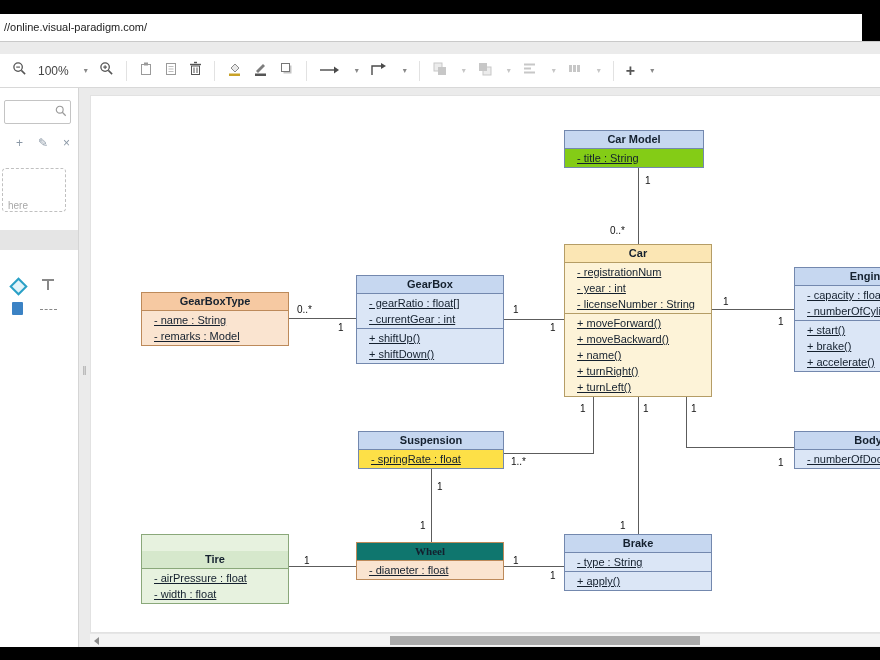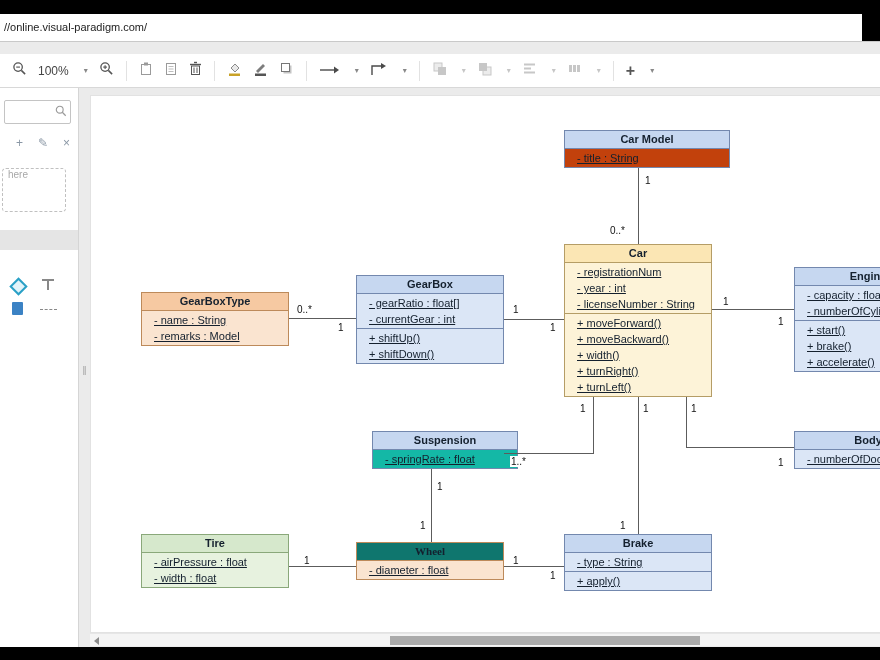--- a/index.html
+++ b/index.html
@@ -16,21 +16,21 @@
   .caret{font-size:8px;color:#888;}
   .caret.gray{color:#c6c6c6;}
   .zoomtxt{font-size:12px;color:#444;}
   .plus{font-size:16px;font-weight:bold;color:#555;line-height:14px;}
   .main{position:absolute;top:88px;left:0;right:0;bottom:13px;background:#ebebeb;}
   .sidebar{position:absolute;left:0;top:0;width:78px;height:100%;background:#fff;border-right:1px solid #d5d5d5;}
   .search{position:absolute;left:4px;top:12px;width:62px;height:22px;border:1px solid #c4c4c4;border-radius:2px;background:#fff;display:flex;align-items:center;justify-content:space-between;padding-right:3px;}
   .search input{border:0;outline:0;width:42px;font-size:11px;padding-left:4px;font-family:"Liberation Sans",sans-serif;}
   .mini-icons{position:absolute;top:48px;left:16px;width:54px;display:flex;justify-content:space-between;color:#8a97a5;font-size:12px;}
   .mini-icons span{cursor:pointer;}
-  .dropzone{position:absolute;left:2px;top:80px;width:64px;height:44px;border:1px dashed #c0c0c0;border-radius:4px;color:#a8a8a8;font-size:10px;display:flex;align-items:flex-start;padding-left:5px;box-sizing:border-box;}
+  .dropzone{position:absolute;left:2px;top:80px;width:64px;height:44px;border:1px dashed #c0c0c0;border-radius:4px;color:#a8a8a8;font-size:10px;display:flex;align-items:flex-end;padding-left:5px;box-sizing:border-box;}
   .strip{position:absolute;left:0;top:142px;width:78px;height:20px;background:#e5e5e5;}
   .pal{position:absolute;cursor:pointer;}
   .diamond{width:9px;height:9px;border:2px solid #2aa0c6;background:#e2f4fa;transform:rotate(45deg);}
   .bluedoc{width:11px;height:13px;background:#3b82c4;border-radius:1px;}
   .dashline{width:17px;border-top:1px dashed #888;}
   .handle{position:absolute;left:79px;top:270px;width:11px;height:24px;color:#9a9a9a;font-size:9px;line-height:24px;text-align:center;cursor:pointer;}
   .canvas{position:absolute;left:90px;top:7px;width:790px;height:536px;background:#fff;border:1px solid #e2e2e2;overflow:hidden;}
   #diagram{position:absolute;left:0;top:0;width:100%;height:100%;}
   .cls{position:absolute;border:1px solid;font-size:11px;color:#14202e;box-sizing:border-box;}
   .cls-h{font-weight:bold;text-align:center;height:17px;line-height:17px;border-bottom:1px solid;overflow:hidden;white-space:nowrap;font-size:11px;}
@@ -205,37 +205,37 @@
         </div>
       <div class="pal" style="left:40px;top:221px;">
           <div class="dashline"></div>
         </div>
     </div>
 
     <div class="handle">∥</div>
 
     <div class="canvas">
       <div id="diagram">
-          <div class="cls" style="left: 473px; top: 34px; width: 166px; border-color: rgb(115, 136, 174); background: #c2410c;">
+          <div class="cls" style="left: 473px; top: 34px; width: 140px; border-color: rgb(115, 136, 174); background: #84cc16;">
             <div class="cls-h" style="background: rgb(198, 215, 240); border-color: rgb(115, 136, 174);">Car Model</div>
             <div class="cls-s attrs" style="border-color: rgb(115, 136, 174);">
               <div class="cls-r">- title : String</div>
             </div>
           </div>
           <div class="cls" style="left: 473px; top: 148px; width: 148px; border-color: rgb(181, 157, 102); background: rgb(253, 243, 216);">
             <div class="cls-h" style="background: rgb(251, 230, 180); border-color: rgb(181, 157, 102);">Car</div>
             <div class="cls-s attrs" style="border-color: rgb(181, 157, 102);">
               <div class="cls-r">- registrationNum</div>
               <div class="cls-r">- year : int</div>
               <div class="cls-r">- licenseNumber : String</div>
             </div>
             <div class="cls-s ops" style="border-color: rgb(181, 157, 102);">
               <div class="cls-r">+ moveForward()</div>
               <div class="cls-r">+ moveBackward()</div>
-              <div class="cls-r">+ width()</div>
+              <div class="cls-r">+ name()</div>
               <div class="cls-r">+ turnRight()</div>
               <div class="cls-r">+ turnLeft()</div>
             </div>
           </div>
           <div class="cls" style="left: 265px; top: 179px; width: 148px; border-color: rgb(115, 136, 174); background: rgb(219, 230, 246);">
             <div class="cls-h" style="background: rgb(198, 215, 240); border-color: rgb(115, 136, 174);">GearBox</div>
             <div class="cls-s attrs" style="border-color: rgb(115, 136, 174);">
               <div class="cls-r">- gearRatio : float[]</div>
               <div class="cls-r">- currentGear : int</div>
             </div>
@@ -256,34 +256,34 @@
             <div class="cls-s attrs" style="border-color: rgb(115, 136, 174);">
               <div class="cls-r">- capacity : float</div>
               <div class="cls-r">- numberOfCylinders : int</div>
             </div>
             <div class="cls-s ops" style="border-color: rgb(115, 136, 174);">
               <div class="cls-r">+ start()</div>
               <div class="cls-r">+ brake()</div>
               <div class="cls-r">+ accelerate()</div>
             </div>
           </div>
-          <div class="cls" style="left: 267px; top: 335px; width: 146px; border-color: rgb(115, 136, 174); background: #14b8a6; margin-left: 14px;">
+          <div class="cls" style="left: 267px; top: 335px; width: 146px; border-color: rgb(115, 136, 174); background: #fde047;">
             <div class="cls-h" style="background: rgb(198, 215, 240); border-color: rgb(115, 136, 174);">Suspension</div>
             <div class="cls-s attrs" style="border-color: rgb(115, 136, 174);">
               <div class="cls-r">- springRate : float</div>
             </div>
           </div>
           <div class="cls" style="left: 703px; top: 335px; width: 148px; border-color: rgb(115, 136, 174); background: rgb(219, 230, 246);">
             <div class="cls-h" style="background: rgb(198, 215, 240); border-color: rgb(115, 136, 174);">Body</div>
             <div class="cls-s attrs" style="border-color: rgb(115, 136, 174);">
               <div class="cls-r">- numberOfDoors : int</div>
             </div>
           </div>
           <div class="cls" style="left: 50px; top: 438px; width: 148px; border-color: rgb(138, 168, 122); background: rgb(231, 242, 223);">
-            <div class="cls-h" style="background: rgb(214, 232, 204); border-color: rgb(138, 168, 122);">Tire</div>
+            <div class="cls-h" style="background: rgb(214, 232, 204); border-color: rgb(138, 168, 122); margin-top: 16px;">Tire</div>
             <div class="cls-s attrs" style="border-color: rgb(138, 168, 122);">
               <div class="cls-r">- airPressure : float</div>
               <div class="cls-r">- width : float</div>
             </div>
           </div>
           <div class="cls" style="left: 265px; top: 446px; width: 148px; border-color: rgb(189, 138, 90); background: rgb(250, 228, 208);">
             <div class="cls-h" style="background: #0f766e; border-color: rgb(189, 138, 90); font-family: Liberation Serif, serif;">Wheel</div>
             <div class="cls-s attrs" style="border-color: rgb(189, 138, 90);">
               <div class="cls-r">- diameter : float</div>
             </div>

